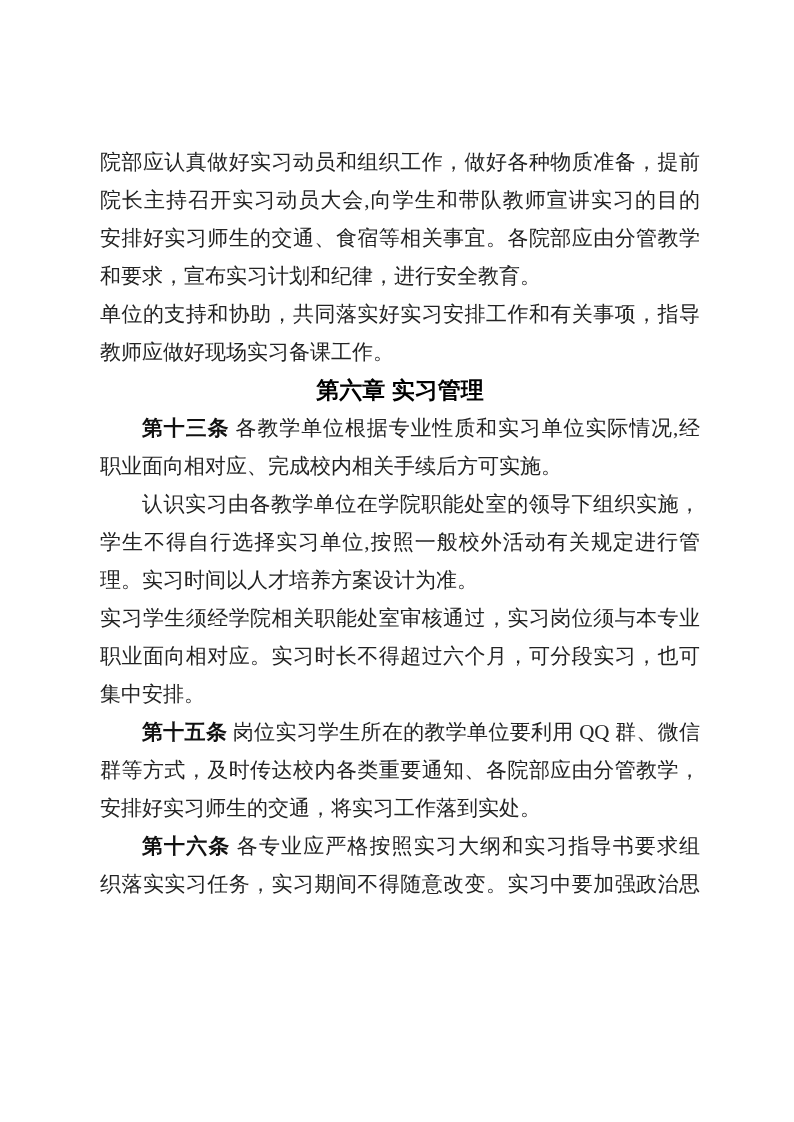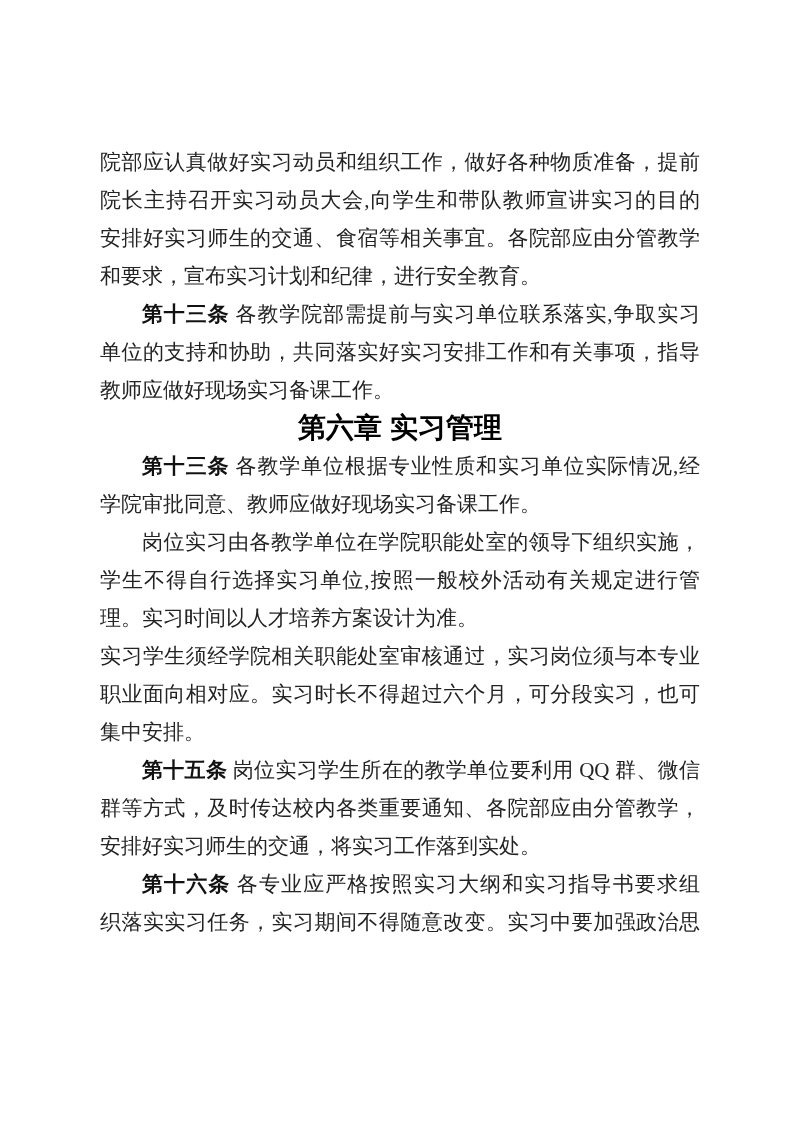--- a/index.html
+++ b/index.html
@@ -38,50 +38,49 @@
   .doc-line.indent {
     text-indent: 42px;
   }
   .doc-line .bold {
     font-weight: bold;
     color: #111111;
   }
   .doc-heading {
     height: 38px;
     line-height: 38px;
-    font-size: 28px;
+    font-size: 23px;
     font-weight: bold;
     color: #000000;
     text-align: center;
     font-family: "Liberation Sans", sans-serif;
   }
 </style>
 </head>
 <body>
 
 <div class="page">
   <div class="content">
       <div>
         <div class="doc-line"><span>院部应认真做好实习动员和组织工作，做好各种物质准备，提前</span></div>
         <div class="doc-line"><span>院长主持召开实习动员大会,向学生和带队教师宣讲实习的目的</span></div>
         <div class="doc-line"><span>安排好实习师生的交通、食宿等相关事宜。各院部应由分管教学</span></div>
         <div class="doc-line flush"><span>和要求，宣布实习计划和纪律，进行安全教育。</span></div>
       </div>
       <div>
-        <div class="doc-line indent"><span class="bold">第十三条</span><span> 各教学院部需提前与实习单位联系落实,争取实习</span></div>
         <div class="doc-line"><span>单位的支持和协助，共同落实好实习安排工作和有关事项，指导</span></div>
         <div class="doc-line flush"><span>教师应做好现场实习备课工作。</span></div>
       </div>
       <div class="doc-heading">第六章 实习管理</div>
       <div>
         <div class="doc-line indent"><span class="bold">第十三条</span><span> 各教学单位根据专业性质和实习单位实际情况,经</span></div>
-        <div class="doc-line flush"><span>学院审批同意、教师应做好现场实习备课工作。</span></div>
+        <div class="doc-line flush"><span>职业面向相对应、完成校内相关手续后方可实施。</span></div>
       </div>
       <div>
-        <div class="doc-line indent"><span>岗位实习由各教学单位在学院职能处室的领导下组织实施，</span></div>
+        <div class="doc-line indent"><span>认识实习由各教学单位在学院职能处室的领导下组织实施，</span></div>
         <div class="doc-line"><span>学生不得自行选择实习单位,按照一般校外活动有关规定进行管</span></div>
         <div class="doc-line flush"><span>理。实习时间以人才培养方案设计为准。</span></div>
       </div>
       <div>
         <div class="doc-line"><span>实习学生须经学院相关职能处室审核通过，实习岗位须与本专业</span></div>
         <div class="doc-line"><span>职业面向相对应。实习时长不得超过六个月，可分段实习，也可</span></div>
         <div class="doc-line flush"><span>集中安排。</span></div>
       </div>
       <div>
         <div class="doc-line indent"><span class="bold">第十五条</span><span> 岗位实习学生所在的教学单位要利用 QQ 群、微信</span></div>

